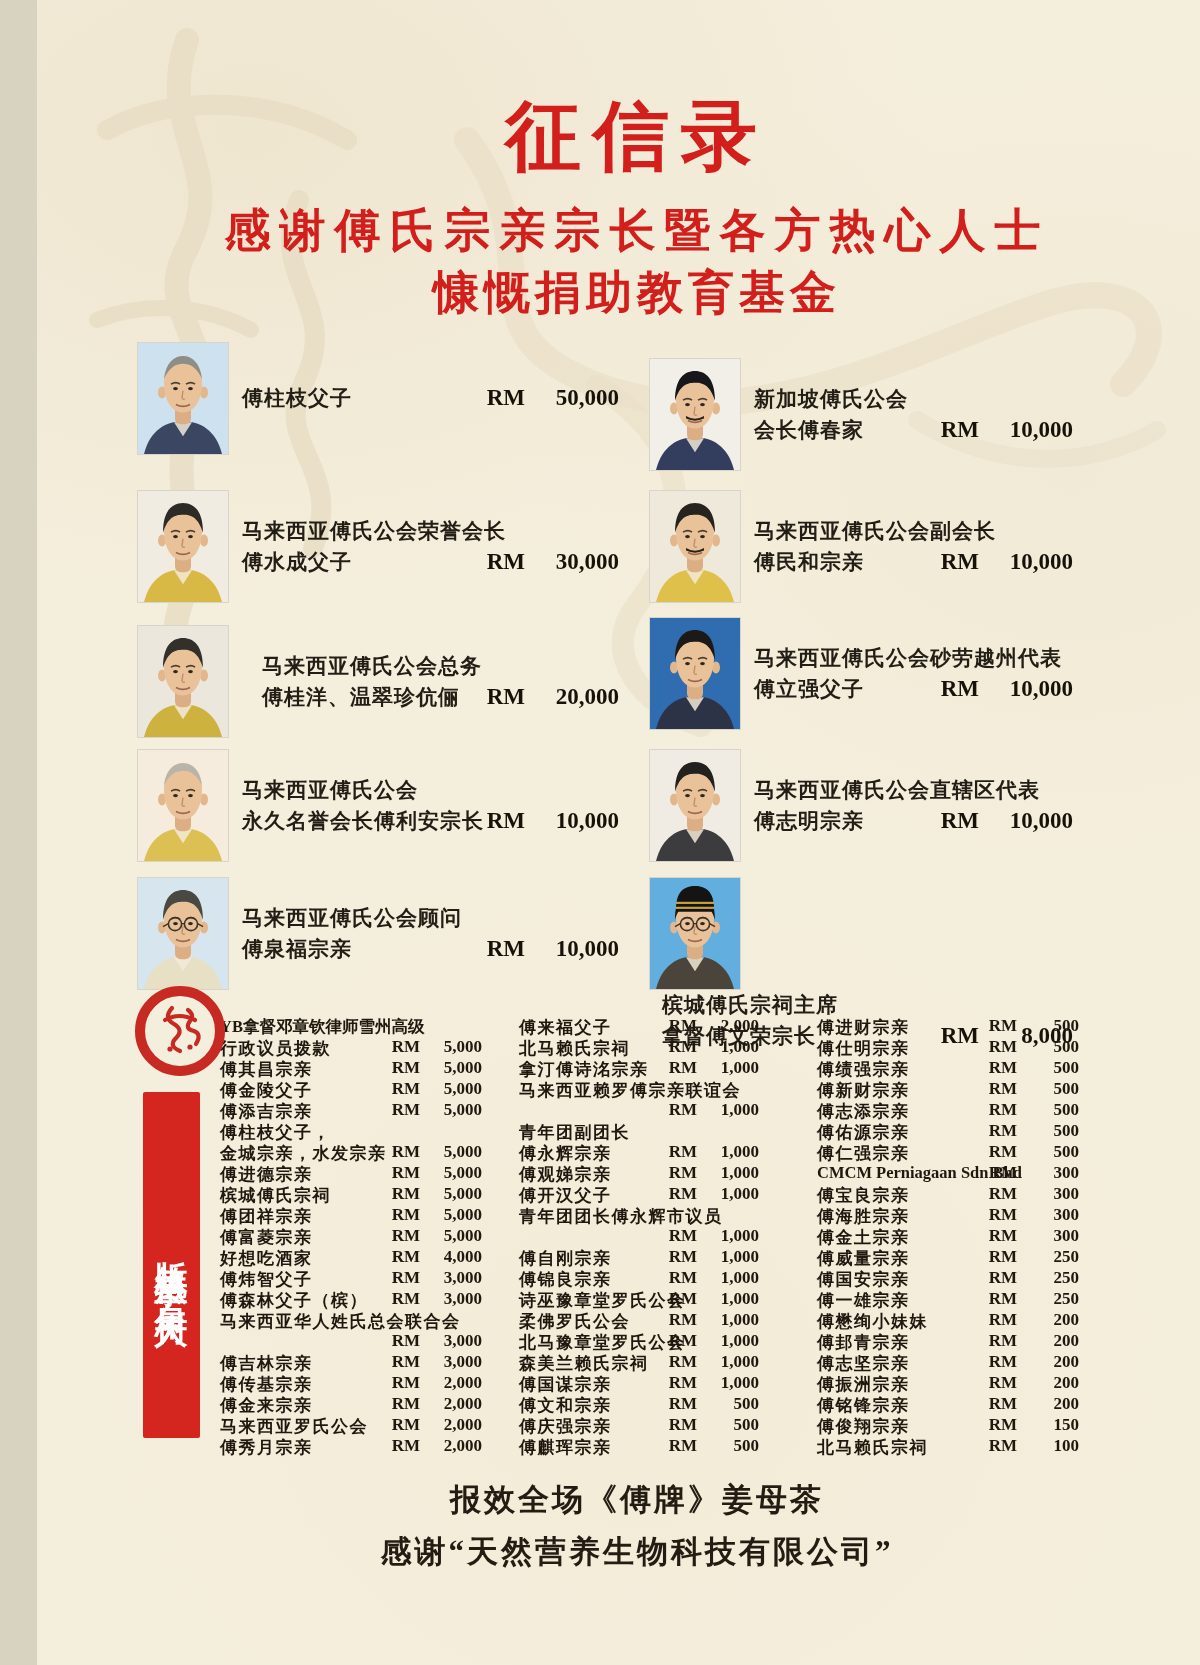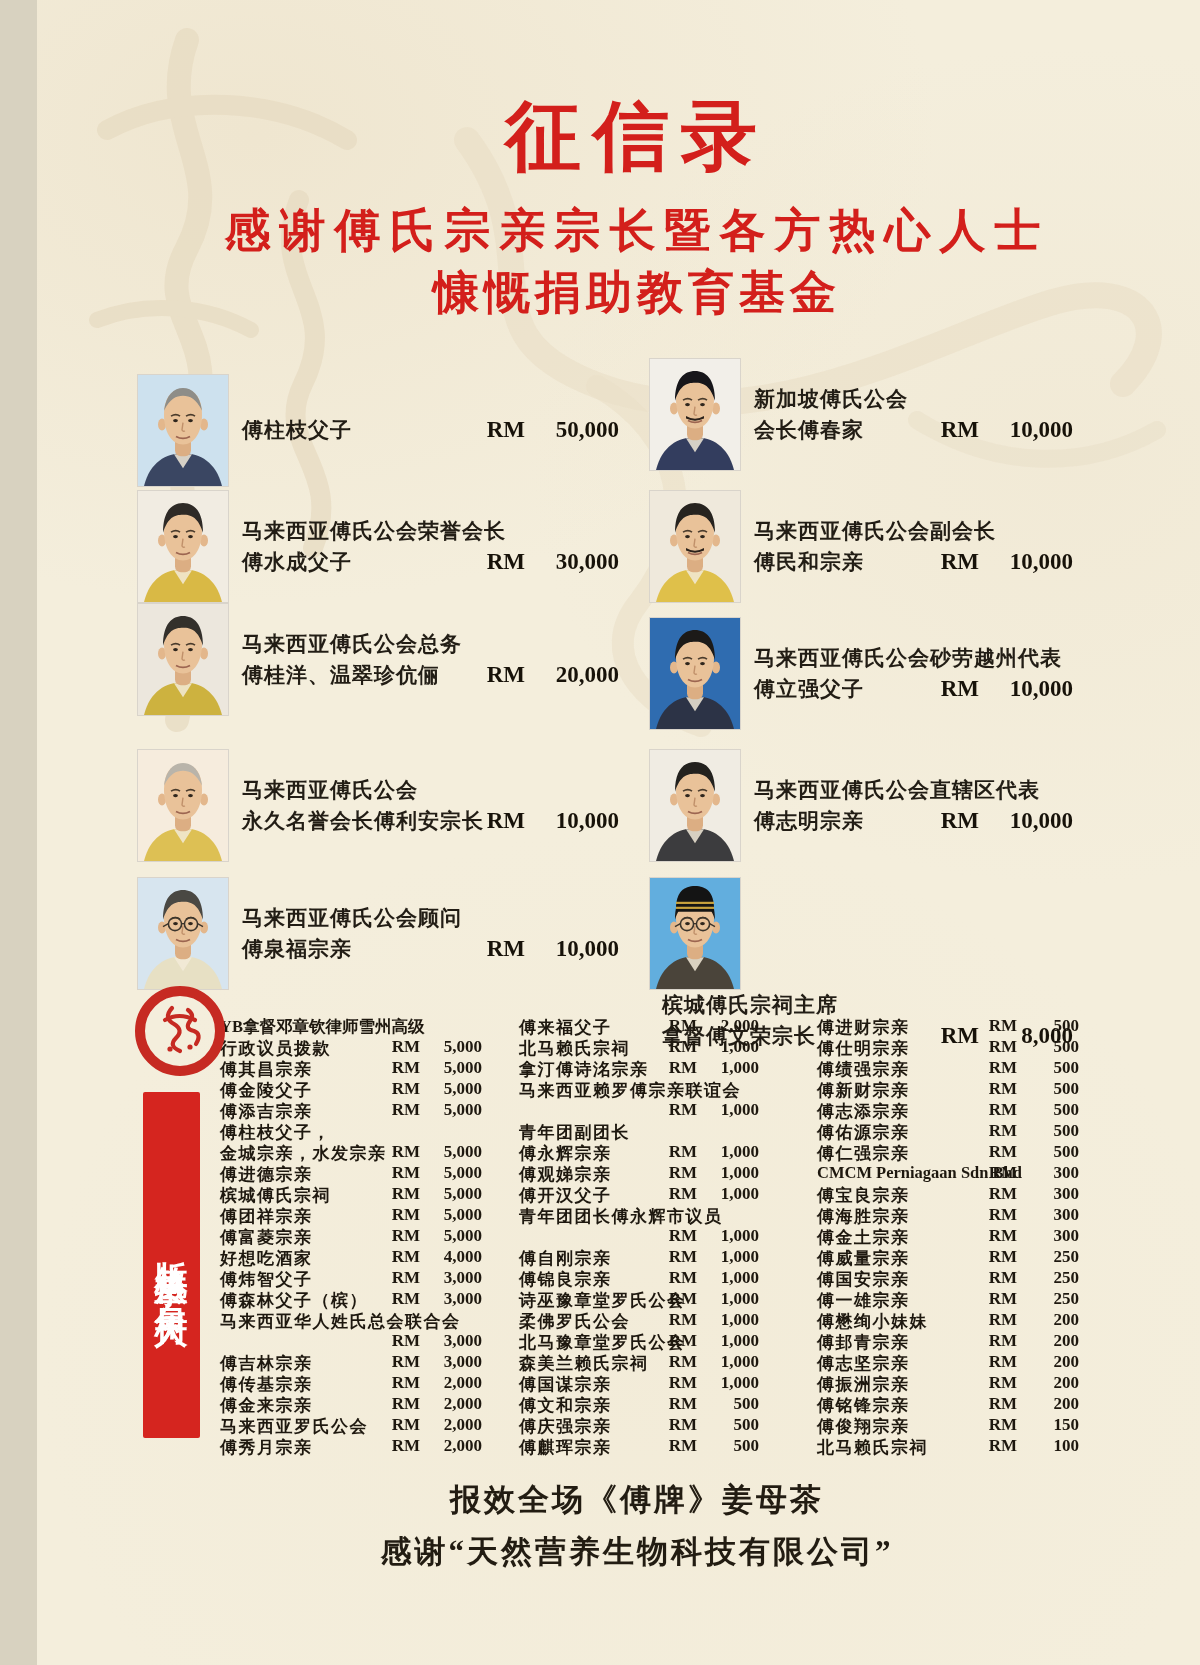--- a/index.html
+++ b/index.html
@@ -75,21 +75,21 @@
       <path d="M560,386 C646,436 664,522 602,602 C560,654 606,706 664,726" stroke-width="22" opacity="0.6"></path>
       <path d="M880,420 C960,470 1050,470 1120,430" stroke-width="18" opacity="0.5"></path>
     </g>
   </svg>
 
   <div class="page-title">征信录</div>
   <div class="subtitle s1">感谢傅氏宗亲宗长暨各方热心人士</div>
   <div class="subtitle s2">慷慨捐助教育基金</div>
 
   <div class="major-col left" id="major-left">
-  <div class="major-entry" style="top: 374px;">
+  <div class="major-entry" style="top: 342px;">
     <div class="mphoto">
           <svg viewBox="0 0 90 112" preserveAspectRatio="none">
             <rect width="90" height="112" fill="#cde1ee"></rect>
             <path d="M6,112 C12,88 28,79 45,79 C62,79 78,88 84,112 Z" fill="#3a4662"></path>
             <path d="M36,80 L45,94 L54,80 Z" fill="#f2ead8" opacity="0.85"></path>
             <rect x="37" y="62" width="16" height="20" rx="6" fill="#dcae83"></rect>
             <ellipse cx="24" cy="50" rx="4" ry="6" fill="#e3b78c"></ellipse>
             <ellipse cx="66" cy="50" rx="4" ry="6" fill="#e3b78c"></ellipse>
             <path d="M26,40 C26,22 34,14 45,14 C56,14 64,22 64,40 C64,58 56,70 45,70 C34,70 26,58 26,40 Z" fill="#e9c299"></path>
             <path d="M26,36 C28,20 36,13 45,13 C54,13 62,20 64,36 C58,24 52,21 45,21 C38,21 32,24 26,36 Z" fill="#8e8d88"></path>
@@ -135,21 +135,21 @@
       <div class="mrow">
         <div class="mline name">傅水成父子</div>
         <div class="mamount">
           <span class="rm">RM</span>
           <span class="val">30,000</span>
         </div>
       </div>
     </div>
   </div>
 
-  <div class="major-entry" style="top: 603px;">
+  <div class="major-entry" style="top: 625px; gap: 20px;">
     <div class="mphoto">
           <svg viewBox="0 0 90 112" preserveAspectRatio="none">
             <rect width="90" height="112" fill="#ece7dd"></rect>
             <path d="M6,112 C12,88 28,79 45,79 C62,79 78,88 84,112 Z" fill="#cdb23f"></path>
             <path d="M36,80 L45,94 L54,80 Z" fill="#f2ead8" opacity="0.85"></path>
             <rect x="37" y="62" width="16" height="20" rx="6" fill="#dcae83"></rect>
             <ellipse cx="24" cy="50" rx="4" ry="6" fill="#e3b78c"></ellipse>
             <ellipse cx="66" cy="50" rx="4" ry="6" fill="#e3b78c"></ellipse>
             <path d="M26,40 C26,22 34,14 45,14 C56,14 64,22 64,40 C64,58 56,70 45,70 C34,70 26,58 26,40 Z" fill="#e9c299"></path>
             <path d="M25,42 C25,20 34,12 45,12 C56,12 65,20 65,42 C60,27 54,24 45,24 C36,24 30,27 25,42 Z" fill="#33302b"></path>

